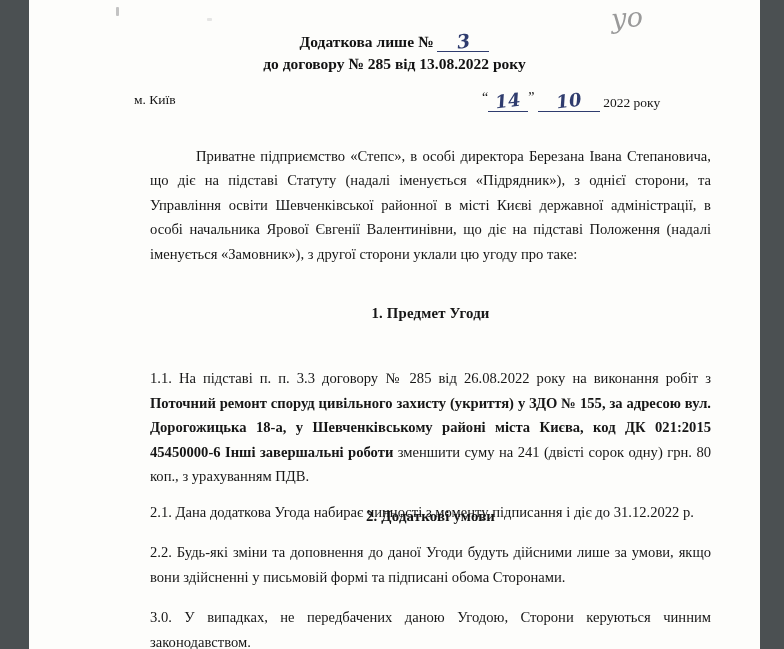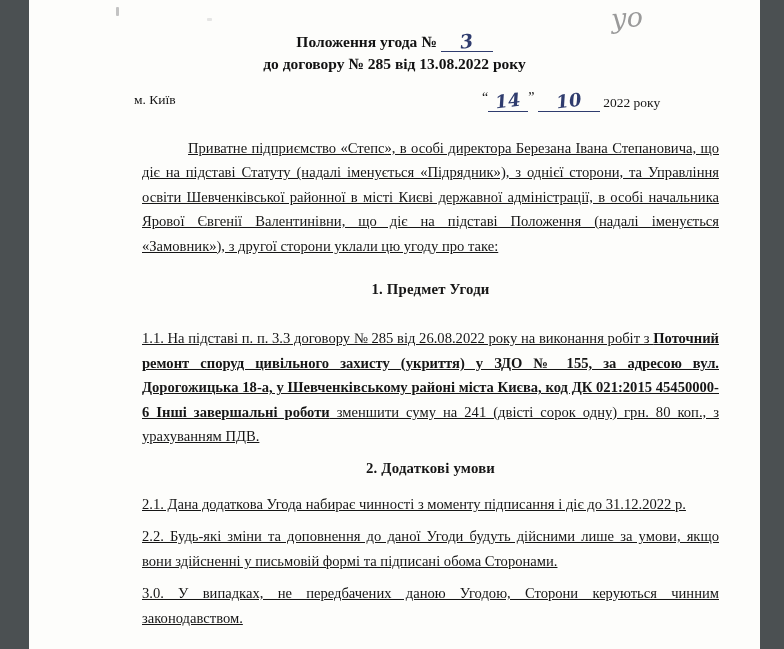--- a/index.html
+++ b/index.html
@@ -145,24 +145,24 @@
     position: absolute;
     left: 105px;
     top: 128px;
     width: 593px;
     font-size: 14.6px;
     line-height: 24.4px;
     color: #161616;
     text-align: justify;
     text-justify: inter-word;
   }
-  .para { margin: 8px; text-indent: 0; text-decoration: underline; }
+  .para { margin: 16px; text-indent: 0; }
   .para.indented { text-indent: 46px; }
   .heading {
-    margin: 0;
+    margin: 8px;
     text-align: center;
     font-weight: 700;
     font-size: 14.8px;
     letter-spacing: .2px;
   }
   .spacer-sm { height: 11px; }
   .spacer-md { height: 17px; }
   b.bold-clause { font-weight: 700; }
 
   
@@ -188,21 +188,21 @@
 
   <div id="page">
 
     <span class="scan-speck"></span>
     <span class="scan-speck second"></span>
 
     <span class="hand-mark-top">уо</span>
 
     <div class="title-block">
       <div class="title-line">
-        <span>Положення угода  №</span>
+        <span>Додаткова лише  №</span>
         <span class="fill-blank">
           <span class="hand">3</span>
         </span>
       </div>
       <div class="title-line">до договору № 285  від 13.08.2022 року</div>
     </div>
 
     <div class="citydate">
       <span class="city">м. Київ</span>
       <span class="datefill">

